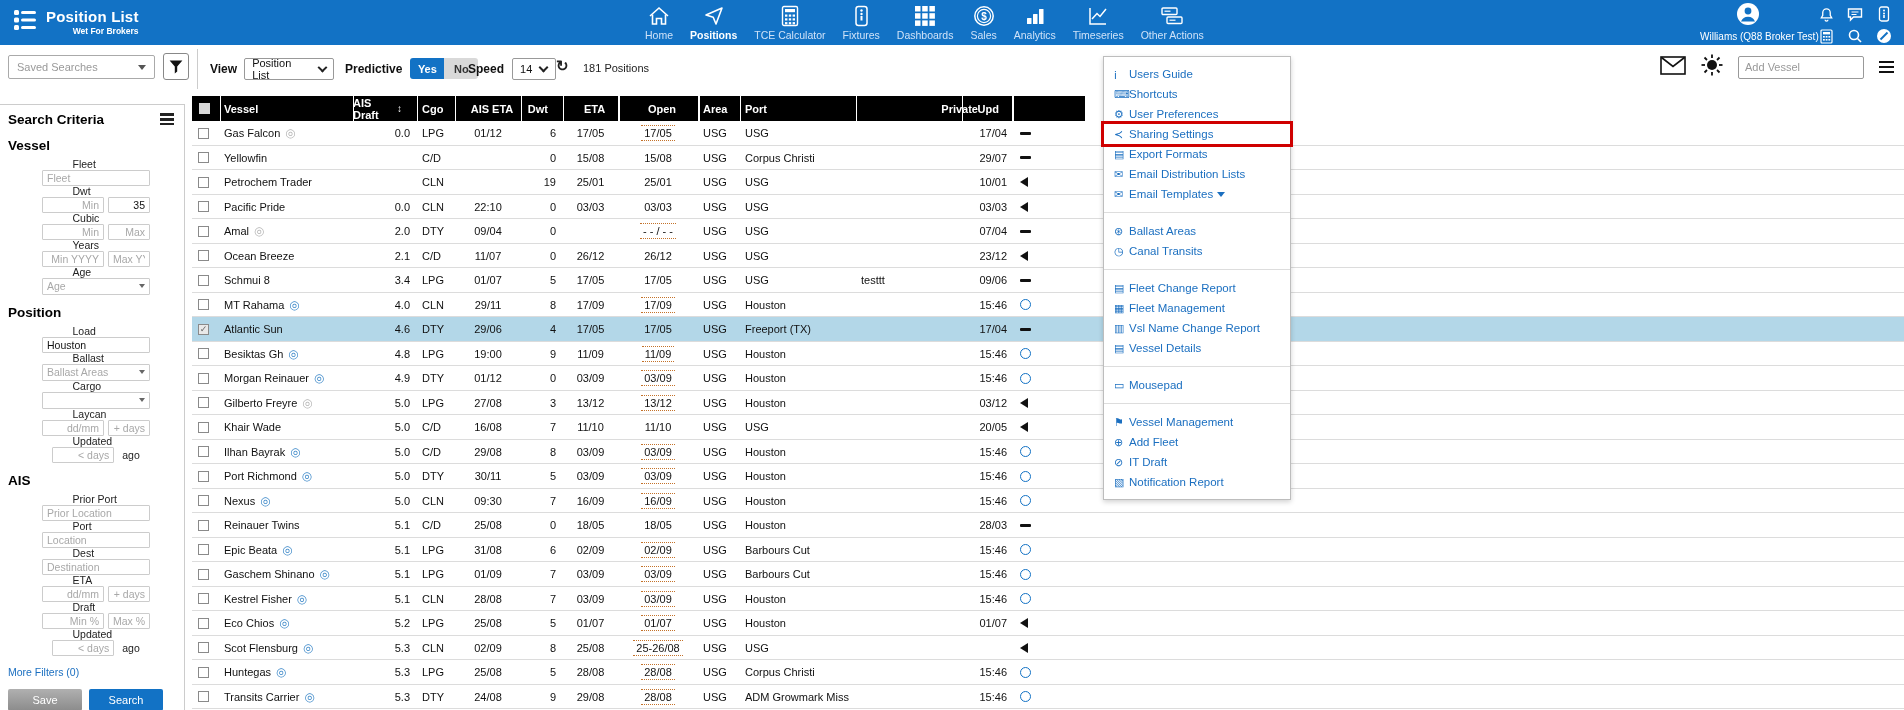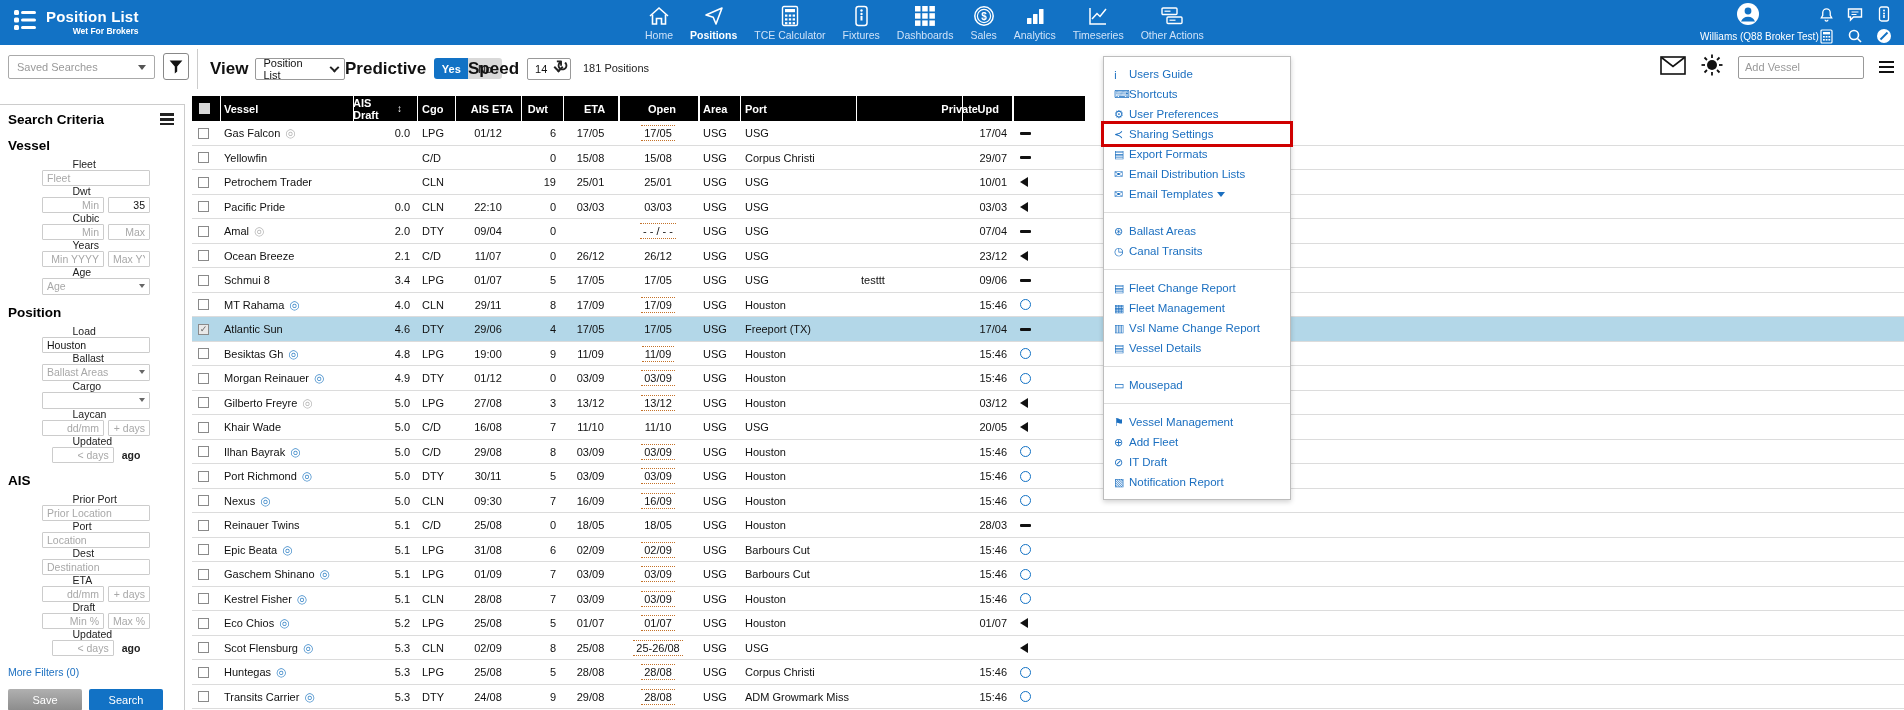--- a/index.html
+++ b/index.html
@@ -26,21 +26,21 @@
 
   
   #toolbar { position:absolute; left:0; top:45px; width:1904px; height:50px; background:#fff; }
   #saved-search-box { position:absolute; left:8px; top:10px; width:147px; height:24px; border:1px solid #aaa;
     border-radius:2px; display:flex; align-items:center; padding:0 8px; color:#999; font-size:11px; cursor:pointer; }
   #saved-search-box .caret { margin-left:auto; width:0; height:0; border-left:4px solid transparent;
     border-right:4px solid transparent; border-top:5px solid #555; }
   #filter-btn { position:absolute; left:163px; top:8px; width:26px; height:27px; border:1px solid #888;
     border-radius:3px; display:flex; align-items:center; justify-content:center; cursor:pointer; background:#fff; }
   #tb-divider { position:absolute; left:197px; top:4px; width:1px; height:40px; background:#ccc; }
-  .tb-label { font-size:17px; font-weight:bold; color:#111; }
+  .tb-label { font-size:12px; font-weight:bold; color:#111; }
   #view-wrap { position:absolute; left:210px; top:13px; display:flex; align-items:center; gap:7px; }
   .selbox { height:22px; border:1px solid #999; border-radius:2px; background:#fff; display:flex;
     align-items:center; font-size:11px; color:#111; padding:0 7px; cursor:pointer; }
   .selbox .chev { width:7px; height:7px; border-right:2px solid #222; border-bottom:2px solid #222;
     transform:rotate(45deg); margin-left:10px; margin-top:-4px; }
   #view-select { width:90px; }
   #predictive-wrap { position:absolute; left:345px; top:13px; display:flex; align-items:center; gap:8px; }
   #toggle { display:flex; border-radius:3px; overflow:hidden; cursor:pointer; }
   .tg { width:34px; height:21px; display:flex; align-items:center; justify-content:center;
     font-size:11px; font-weight:bold; }
@@ -71,21 +71,21 @@
   .sb-input { height:16px; border:1px solid #ccc; border-radius:1px; font-size:10.5px; padding:0 4px;
     color:#111; font-family:"Liberation Sans",sans-serif; }
   .sb-input::placeholder { color:#a8a8a8; }
   .sb-input.num { width:62px; text-align:right; }
   .sb-input.num2 { width:42px; text-align:right; }
   .sb-input.wide { width:108px; }
   .sb-select { width:108px; height:17px; border:1px solid #ccc; border-radius:1px; display:flex;
     align-items:center; font-size:10.5px; color:#a8a8a8; padding:0 4px; cursor:pointer; }
   .sb-select .caret { margin-left:auto; width:0; height:0; border-left:3.5px solid transparent;
     border-right:3.5px solid transparent; border-top:4.5px solid #666; }
-  .sb-suffix { font-size:10.5px; color:#222; margin-left:4px;font-weight:bold; }
+  .sb-suffix { font-size:10.5px; color:#222; margin-left:4px; }
   #more-filters { font-size:10.5px; color:#1b6fc0; margin-top:10px; cursor:pointer; display:inline-block; }
   #sb-buttons { display:flex; gap:7px; margin-top:9px; width:155px; }
   .sb-btn { flex:1; height:22px; border:none; border-radius:2px; font-size:11px; color:#fff;
     cursor:pointer; font-family:"Liberation Sans",sans-serif; }
   #save-btn { background:linear-gradient(#b0b0b0,#8b8b8b); }
   #search-btn { background:#1272c5; }
 
   
   #table-area { position:absolute; left:192px; top:96px; width:1712px; height:614px; }
   #thead { position:absolute; left:0; top:0; width:893px; height:25px; background:#000; }

